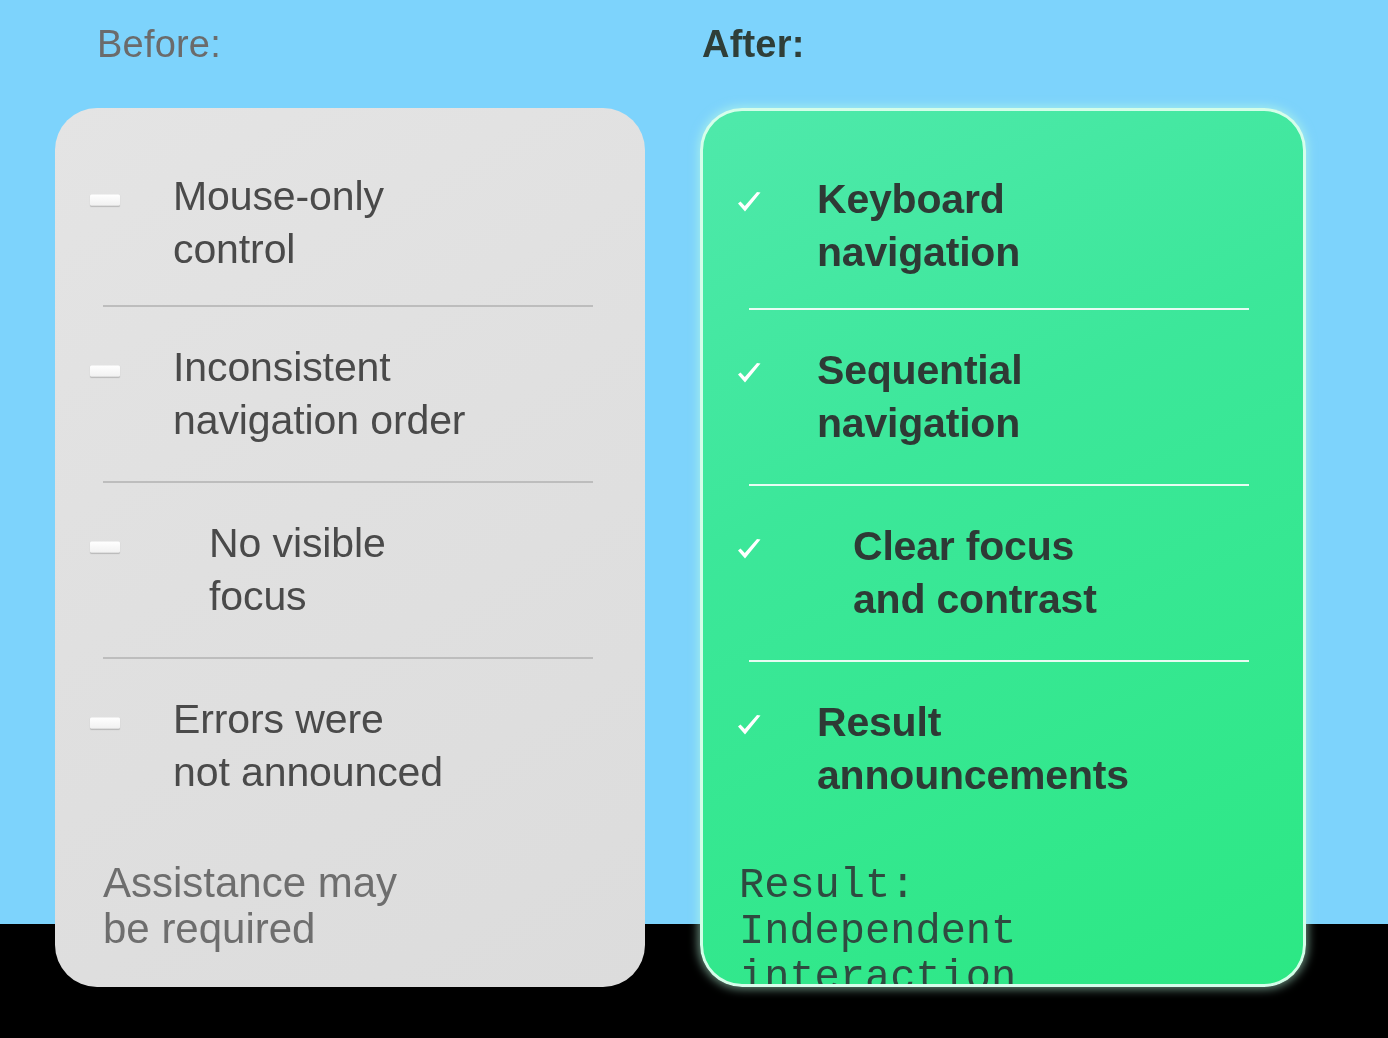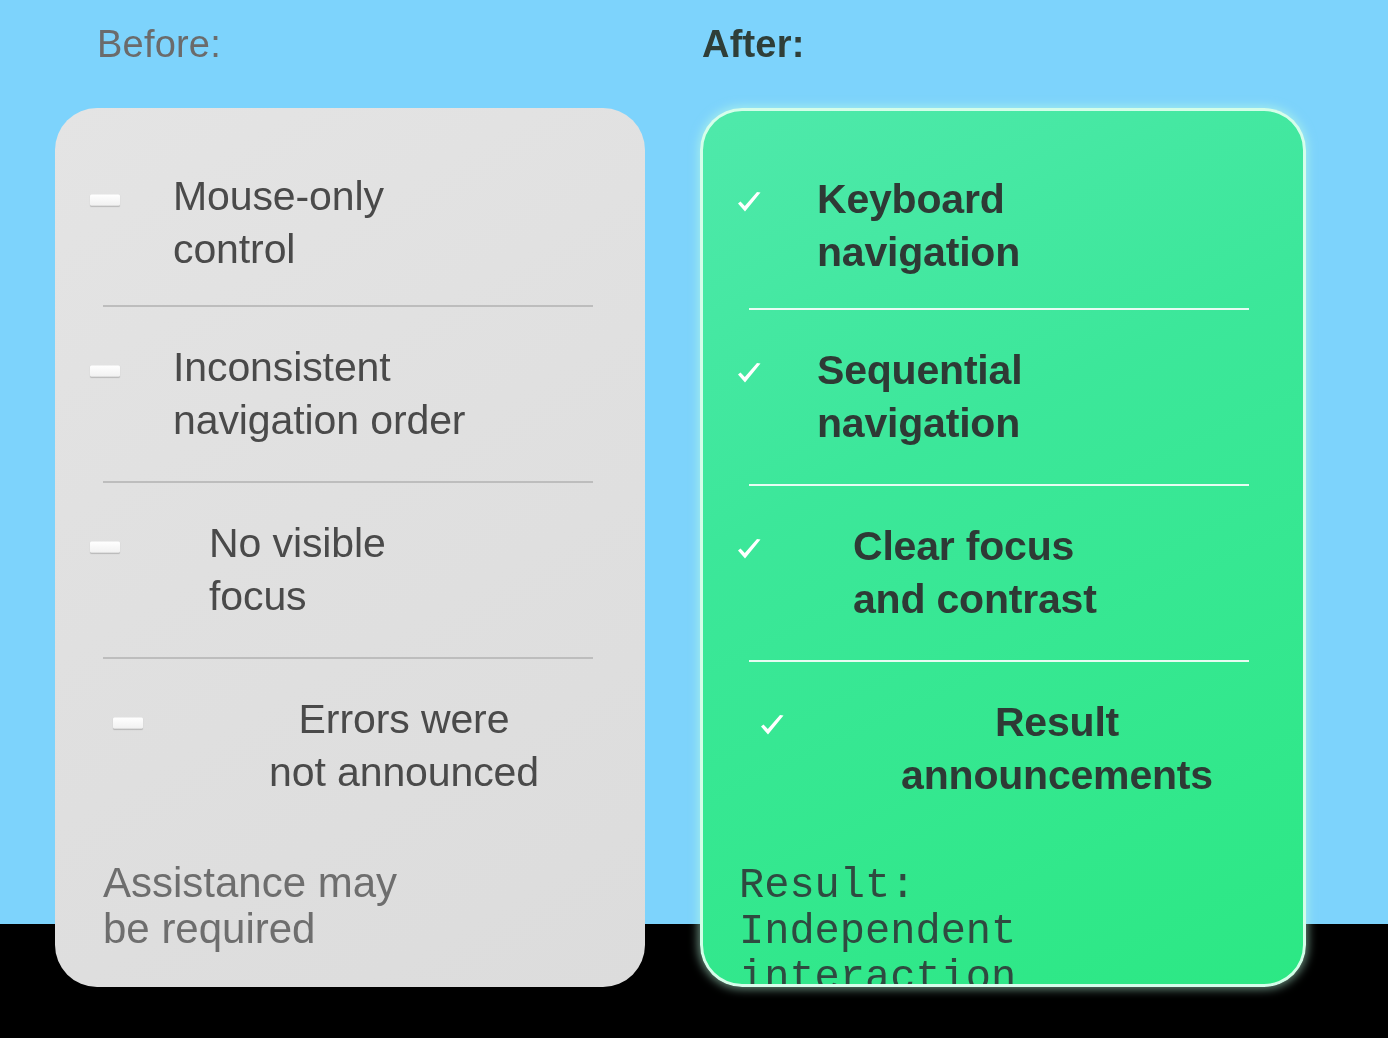--- a/index.html
+++ b/index.html
@@ -84,21 +84,21 @@
     display: flex;
     align-items: center;
     box-sizing: border-box;
   }
   #card-before .row { left: 50px; width: 530px; }
   #card-after  .row { left: 46px; width: 548px; }
 
   .row-1 { top: 32px;  height: 166px; }
   .row-2 { top: 198px; height: 176px; }
   .row-3 { top: 374px; height: 176px; gap: 36px; }
-  .row-4 { top: 550px; height: 176px; text-align: center; }
+  .row-4 { top: 550px; height: 176px; }
 
   .row-icon {
     flex: 0 0 auto;
     width: 46px;
     height: 46px;
     margin-right: 22px;
     position: relative;
   }
 
   .row-label {

